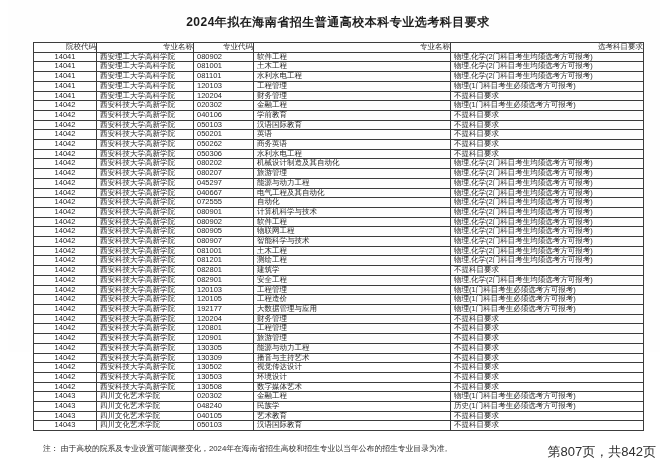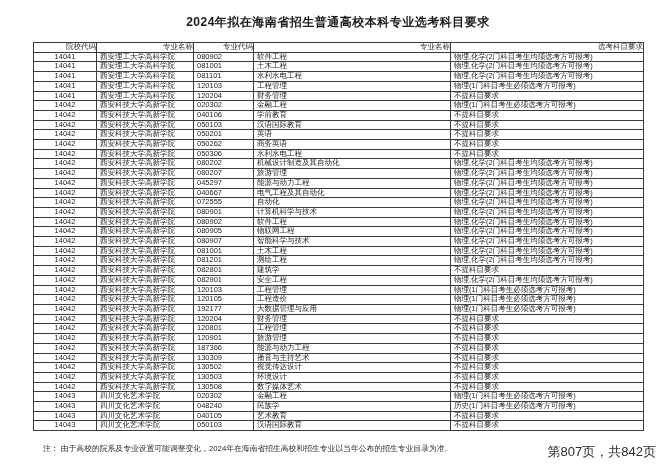--- a/index.html
+++ b/index.html
@@ -295,21 +295,21 @@
         <tr>
           <td class="col0">14042</td>
           <td class="col1">西安科技大学高新学院</td>
           <td class="col2">120901</td>
           <td class="col3">旅游管理</td>
           <td class="col4">不提科目要求</td>
         </tr>
         <tr>
           <td class="col0">14042</td>
           <td class="col1">西安科技大学高新学院</td>
-          <td class="col2">187366</td>
+          <td class="col2">130305</td>
           <td class="col3">能源与动力工程</td>
           <td class="col4">不提科目要求</td>
         </tr>
         <tr>
           <td class="col0">14042</td>
           <td class="col1">西安科技大学高新学院</td>
           <td class="col2">130309</td>
           <td class="col3">播音与主持艺术</td>
           <td class="col4">不提科目要求</td>
         </tr>

